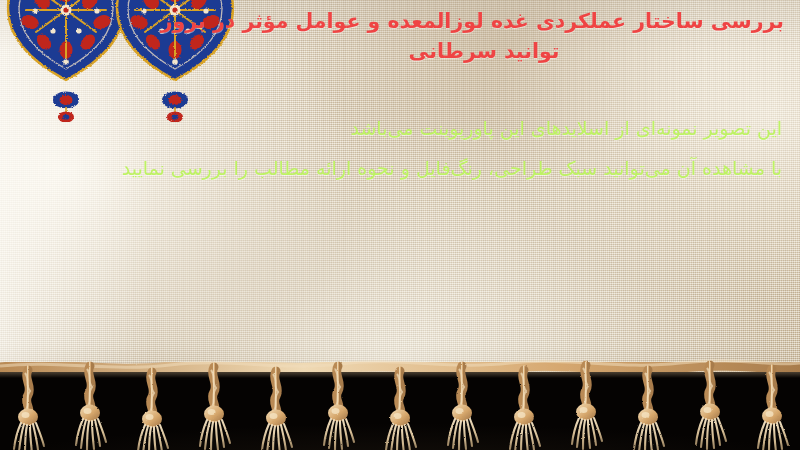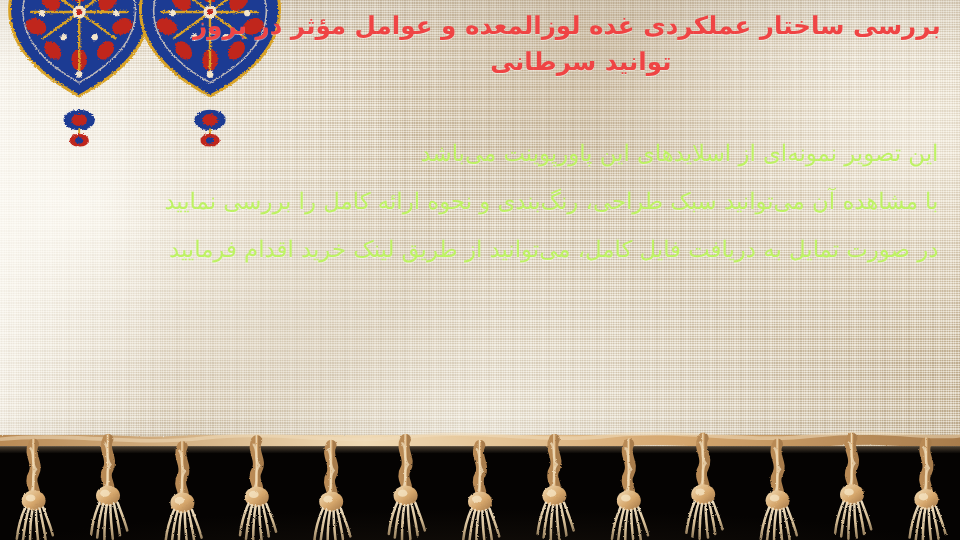--- a/index.html
+++ b/index.html
@@ -223,22 +223,21 @@
     </svg>
   </div>
 
   <div class="title-block">
     <div class="title-line">بررسی ساختار عملکردی غده لوزالمعده و عوامل مؤثر در بروز</div>
     <div class="title-line">توانید سرطانی</div>
   </div>
 
   <div class="body-block">
     <div class="body-line">این تصویر نمونه‌ای از اسلایدهای این پاورپوینت می‌باشد</div>
-    <div class="body-line">با مشاهده آن می‌توانید سبک طراحی، رنگ‌بندی و نحوه ارائه کامل را بررسی نمایید</div>
-    <div class="body-line">در صورت تمایل به دریافت فایل کامل، می‌توانید از طریق لینک خرید اقدام فرمایید</div>
+    <div class="body-line">با مشاهده آن می‌توانید سبک طراحی، رنگ‌فایل و نحوه ارائه مطالب را بررسی نمایید</div>
   </div>
 
   <div class="black-band"></div>
   <div class="band-topedge"></div>
 
   <div class="fringe-layer">
     <svg width="800" height="98" viewBox="0 0 800 98">
       <defs>
         <linearGradient id="cordg" x1="0" y1="0" x2="1" y2="0">
           <stop offset="0%" stop-color="#b98a55"></stop>

